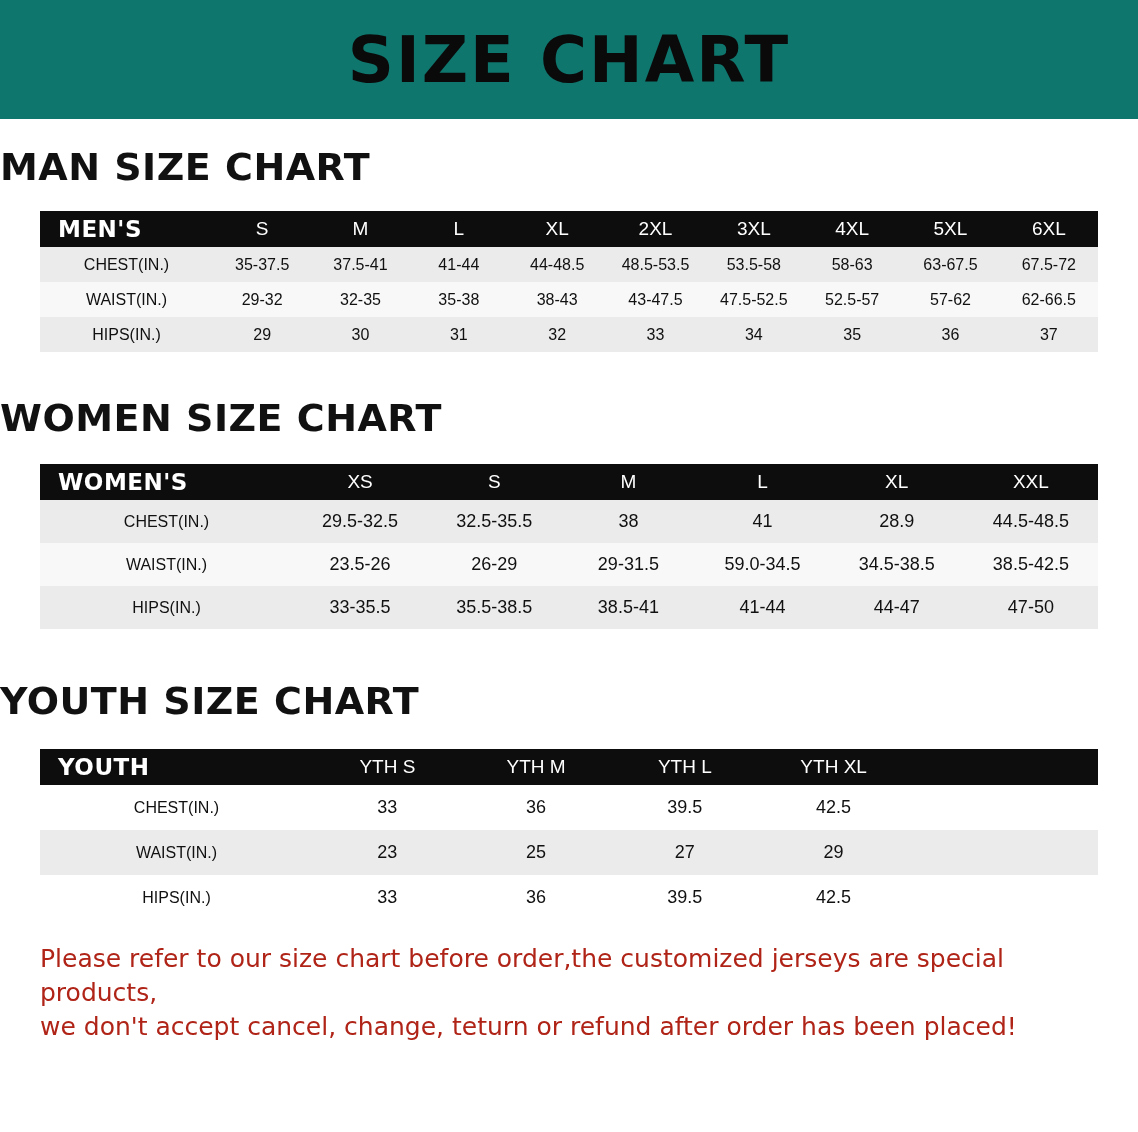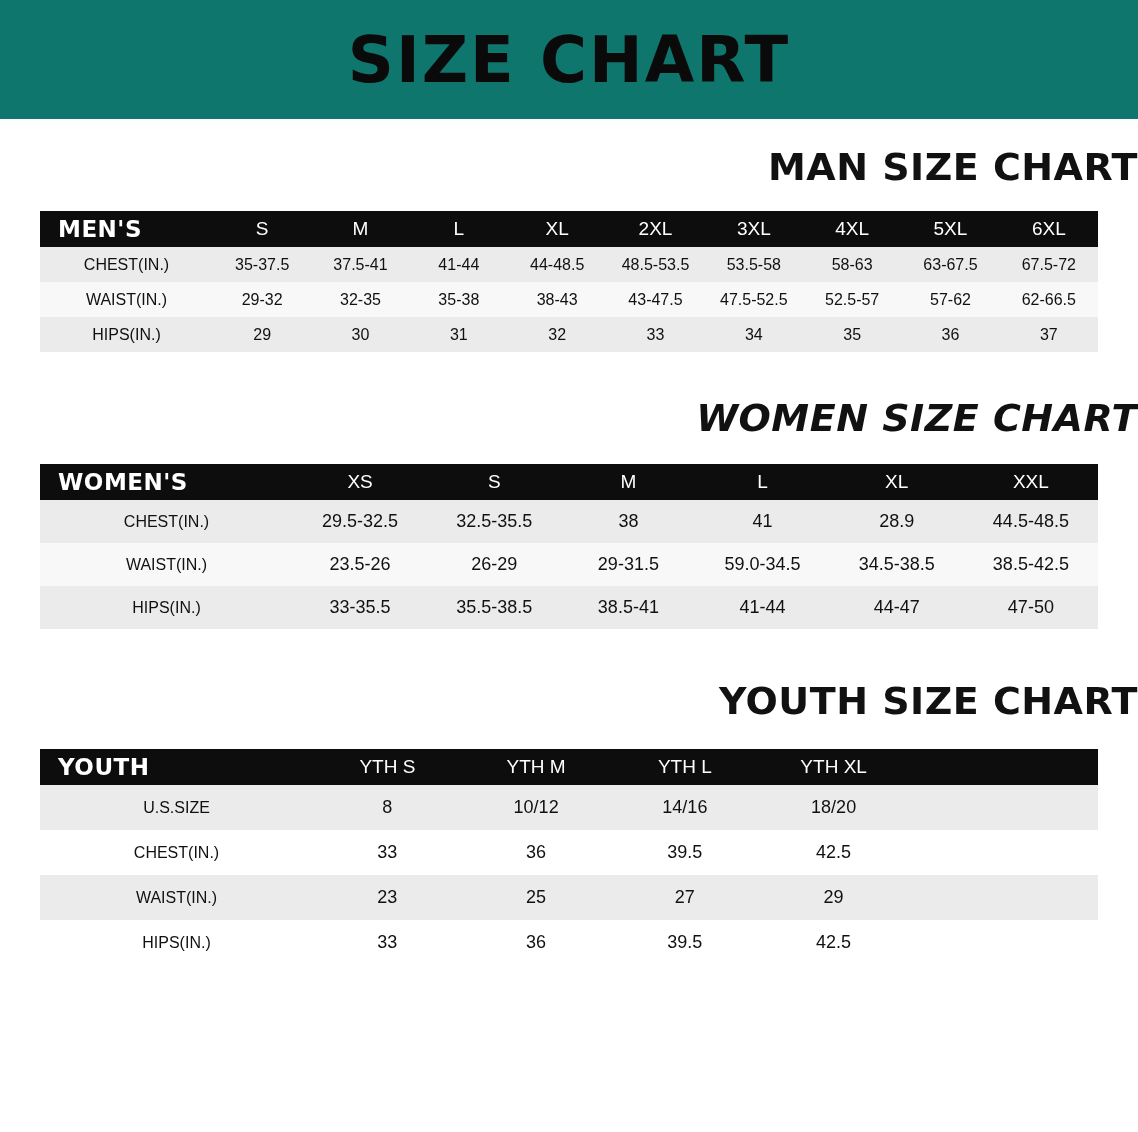--- a/index.html
+++ b/index.html
@@ -29,29 +29,29 @@
     font-family: "DejaVu Sans", sans-serif;
     font-weight: bold;
     font-size: 64px;
     letter-spacing: 2px;
     color: #0a0a0a;
     line-height: 1;
   }
 
   
   .section-title {
-    text-align: right;
+    text-align: left;
     font-family: "DejaVu Sans", sans-serif;
     font-weight: bold;
     font-size: 38px;
     color: #111111;
     letter-spacing: 0.5px;
   }
   .t-man   { margin-top: 26px; margin-bottom: 22px; }
-  .t-women { margin-top: 44px; margin-bottom: 24px; font-style: italic; }
+  .t-women { margin-top: 44px; margin-bottom: 24px; }
   .t-youth { margin-top: 50px; margin-bottom: 26px; }
 
   
   .table-wrap {
     margin: 0 40px;
   }
   table.chart {
     width: 1058px;
     border-collapse: collapse;
     table-layout: fixed;
@@ -233,28 +233,20 @@
       <tr>
         <th class="head-label" style="width:255px">YOUTH</th>
         <th>YTH S</th>
         <th>YTH M</th>
         <th>YTH L</th>
         <th>YTH XL</th>
         <th style="width:190px"></th>
       </tr>
     </thead>
     <tbody>
-      <tr class="row-a">
-        <td class="row-label">U.S.SIZE</td>
-        <td>8</td>
-        <td>10/12</td>
-        <td>14/16</td>
-        <td>18/20</td>
-        <td></td>
-      </tr>
       <tr class="row-b">
         <td class="row-label">CHEST(IN.)</td>
         <td>33</td>
         <td>36</td>
         <td>39.5</td>
         <td>42.5</td>
         <td></td>
       </tr>
       <tr class="row-a">
         <td class="row-label">WAIST(IN.)</td>
@@ -270,13 +262,15 @@
         <td>36</td>
         <td>39.5</td>
         <td>42.5</td>
         <td></td>
       </tr>
     </tbody>
   </table>
 </div>
 
 <div class="note">
+  <span class="note-line">Please refer to our size chart before order,the customized jerseys are special products,</span>
+  <span class="note-line">we don't accept cancel, change, teturn or refund after order has been placed!</span>
 </div>
 
 </body></html>

